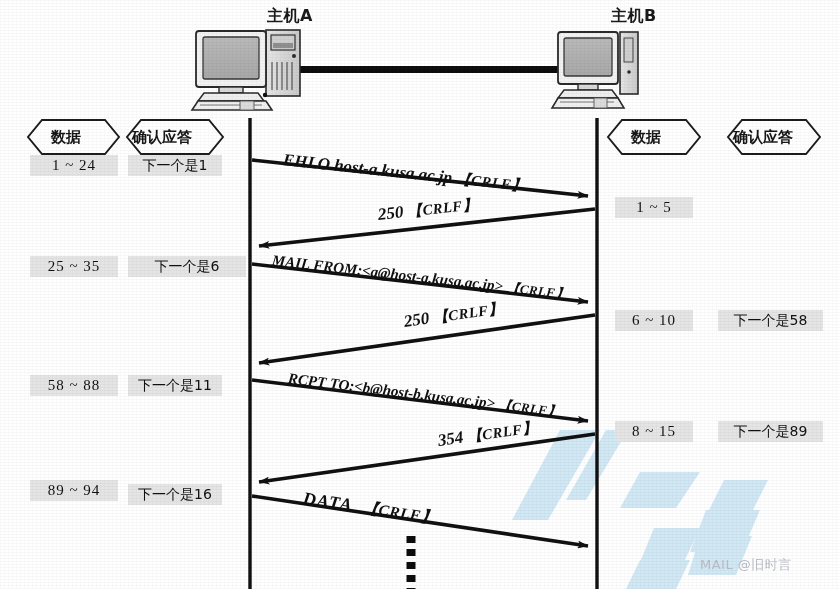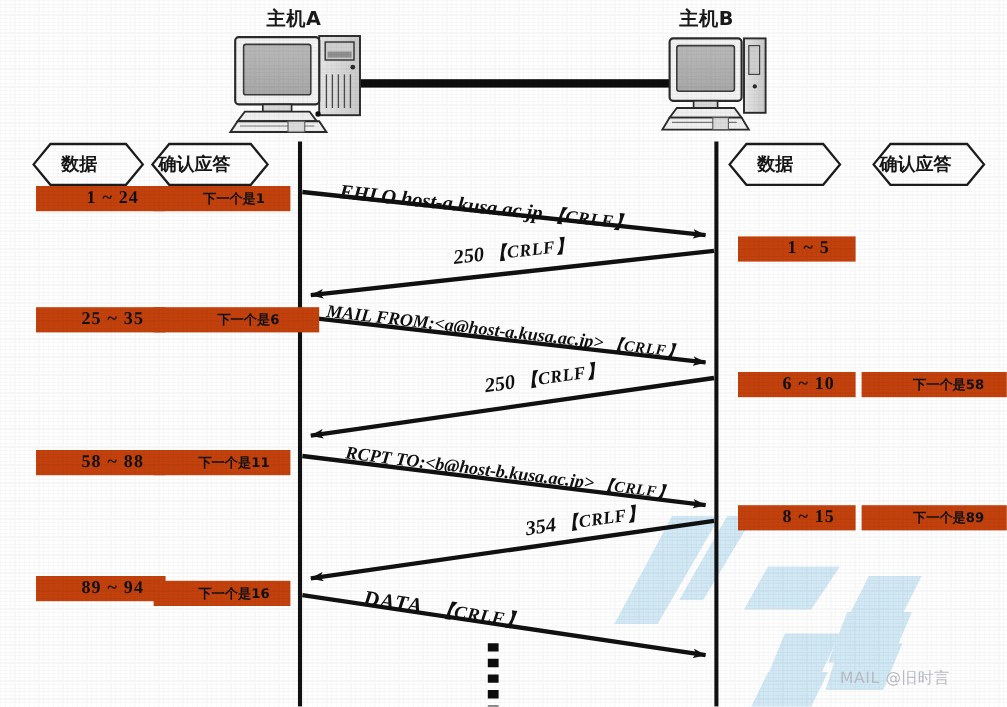--- a/index.html
+++ b/index.html
@@ -13,39 +13,39 @@
   }
   #stage{position:absolute;inset:0;width:839px;height:589px;}
   svg.layer{position:absolute;left:0;top:0;width:839px;height:589px;}
   .txt{position:absolute;white-space:nowrap;}
 
   
   .host-label{
     font-family:"DejaVu Sans",sans-serif;
     font-weight:bold;font-size:16px;color:#1a1a1a;
     letter-spacing:0.5px;
+    margin-left:45px;
   }
   
   .hex-label{
     font-family:"DejaVu Sans",sans-serif;
     font-weight:bold;font-size:15px;color:#171717;
     letter-spacing:0px;
   }
   
   .cell{
     position:absolute;
-    background:#c2410c;
+    background:#e5e5e5;
     color:#111;
-    font-weight:bold;
+    font-weight:normal;
     display:flex;align-items:center;justify-content:center;
     white-space:nowrap;
-    padding-left:20px;
   }
   .cell.num{font-family:"Liberation Serif",serif;font-size:15px;letter-spacing:1px;}
-  .cell.cjk{font-family:"DejaVu Sans",sans-serif;font-size:11px;letter-spacing:0px;}
+  .cell.cjk{font-family:"DejaVu Sans",sans-serif;font-size:14px;letter-spacing:0px;}
 
   
   .msg{
     position:absolute;
     font-family:"Liberation Serif",serif;
     font-style:italic;
     font-weight:bold;
     color:#101010;
     white-space:nowrap;
     transform-origin:left center;

